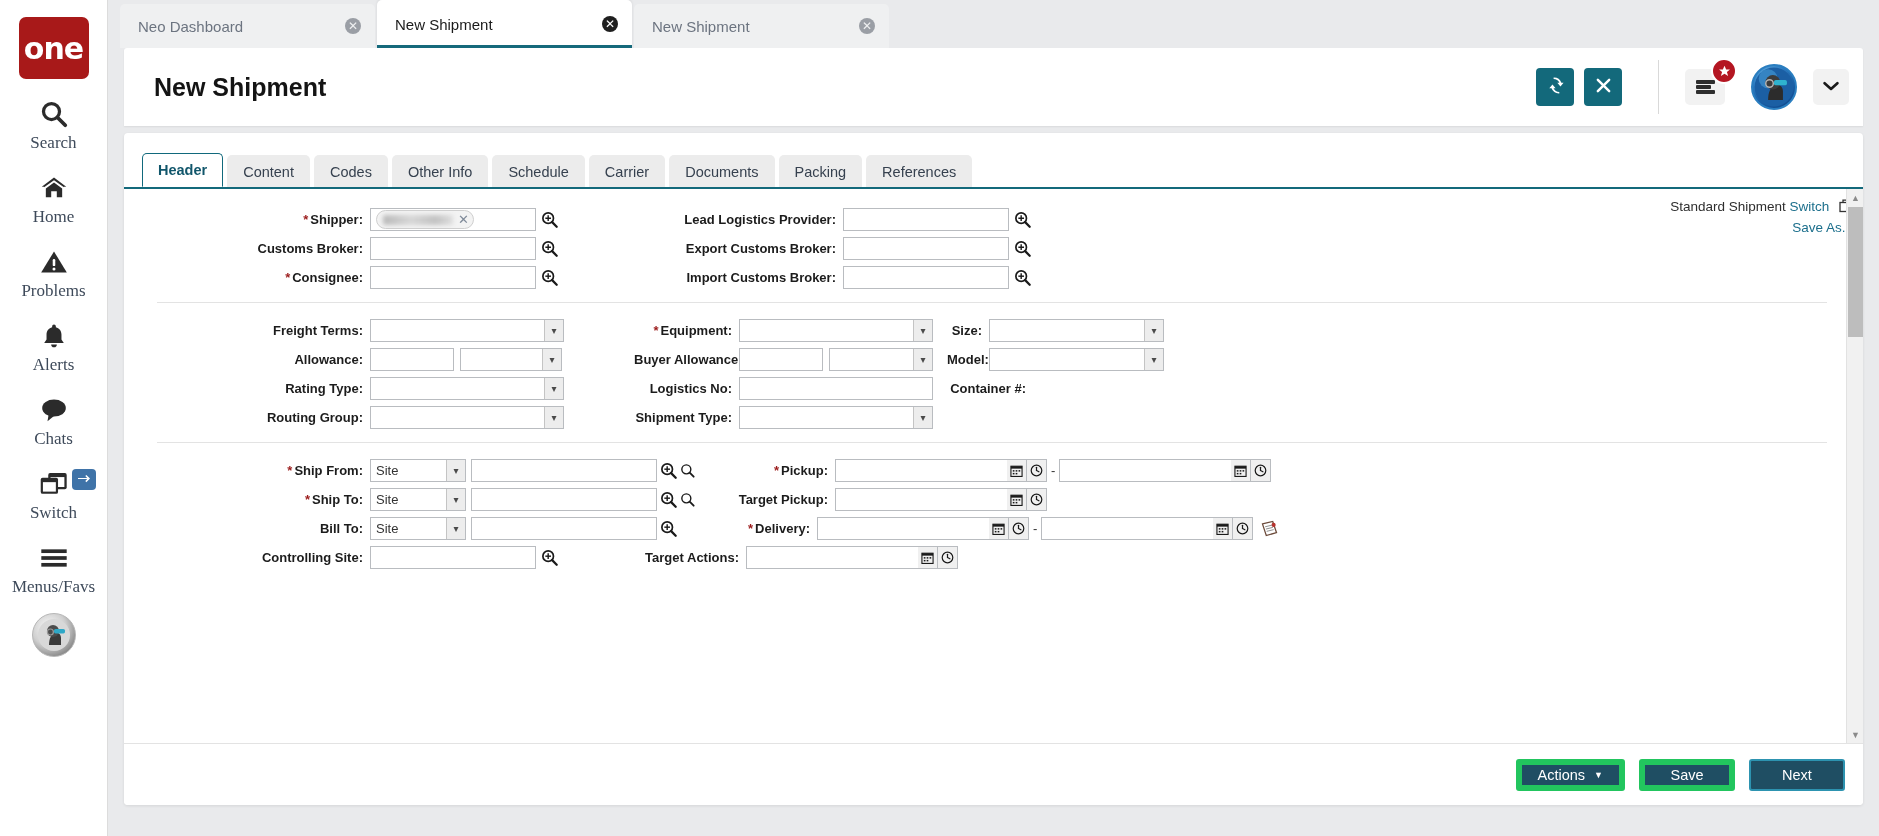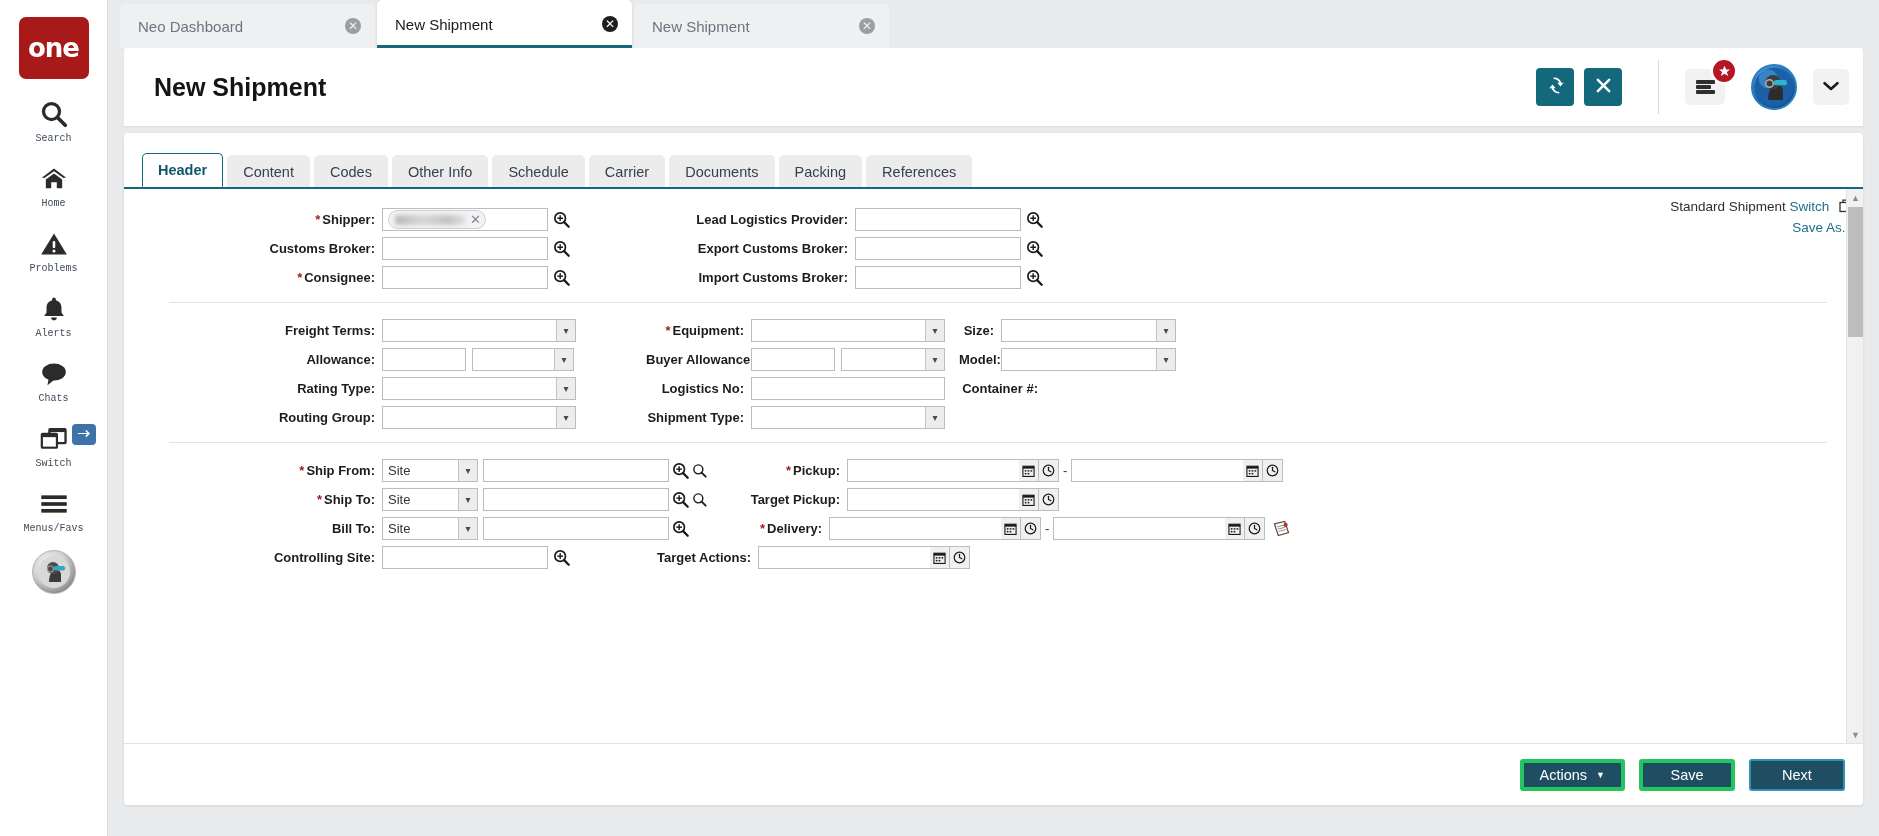--- a/index.html
+++ b/index.html
@@ -21,32 +21,32 @@
     display: flex; flex-direction: column; align-items: center;
     flex: 0 0 108px;
     position: relative;
   }
   .logo {
     width: 70px; height: 62px; margin-top: 17px;
     background: #a81919; border-radius: 7px;
     display: flex; align-items: center; justify-content: center;
   }
   .logo-text {
-    color: #fff; font-size: 26px; font-weight: bold;
+    color: #fff; font-size: 30px; font-weight: bold;
     font-family: "DejaVu Sans", sans-serif; letter-spacing: -1px;
   }
   .rail-item {
     width: 108px; margin-top: 18px;
     display: flex; flex-direction: column; align-items: center;
     cursor: pointer; position: relative;
   }
   .rail-ico { height: 34px; display:flex; align-items:center; justify-content:center; color:#2b2b2b; }
   .rail-label {
-    font-size: 10px; color: #3e4a5a; margin-top: 2px;
-    font-family: Liberation Mono, monospace;
+    font-size: 17px; color: #3e4a5a; margin-top: 2px;
+    font-family: Liberation Serif, serif;
   }
   .switch-badge {
     position: absolute; right: 12px; top: 2px;
     width: 24px; height: 21px; border-radius: 4px;
     background: #3f73a8; color: #fff;
     display: flex; align-items: center; justify-content: center;
     font-size: 12px;
   }
   .rail-avatar {
     width: 44px; height: 44px; border-radius: 50%;
@@ -172,21 +172,20 @@
     background: #fff; color: #11566b; font-weight: bold;
     border: 1px solid #11697c; border-bottom: 1px solid #fff;
     height: 34px; position: relative; z-index: 2;
   }
   .tab-underline { height: 2px; background: #13697b; margin: 0 0 0 0; }
 
   
   .form-scroll {
     flex: 1; position: relative; overflow: hidden;
     padding: 0 0 0 15px;
-    margin-left: 12px;
   }
   .form-inner { padding: 16px 36px 0 18px; position: relative; }
 
   
   .vscroll {
     position: absolute; right: 0; top: 0; width: 17px; bottom: 0;
     background: #f1f1f1; border-left: 1px solid #e2e2e2;
   }
   .vs-arrow {
     width: 17px; height: 17px; display:flex; align-items:center; justify-content:center;
@@ -253,21 +252,21 @@
 
   
   .footer {
     height: 62px; border-top: 1px solid #e3e3e3;
     display: flex; align-items: center; justify-content: flex-end;
     padding-right: 18px; gap: 14px; flex: 0 0 62px; background:#fff;
   }
   .btn {
     height: 32px; min-width: 86px; padding: 0 16px;
     background: #1f4e63; color: #fff; font-size: 14.5px;
-    border: 4px solid #22c55e; border-radius: 3px;
+    border: 6px solid #22c55e; border-radius: 3px;
     display: flex; align-items: center; justify-content: center;
     cursor: pointer; gap: 9px;
   }
   .btn.next { border: 2px solid #2d93b0; }
   .mini-caret { font-size: 9px; }
 </style>
 </head>
 <body>
 
 <div class="app">

